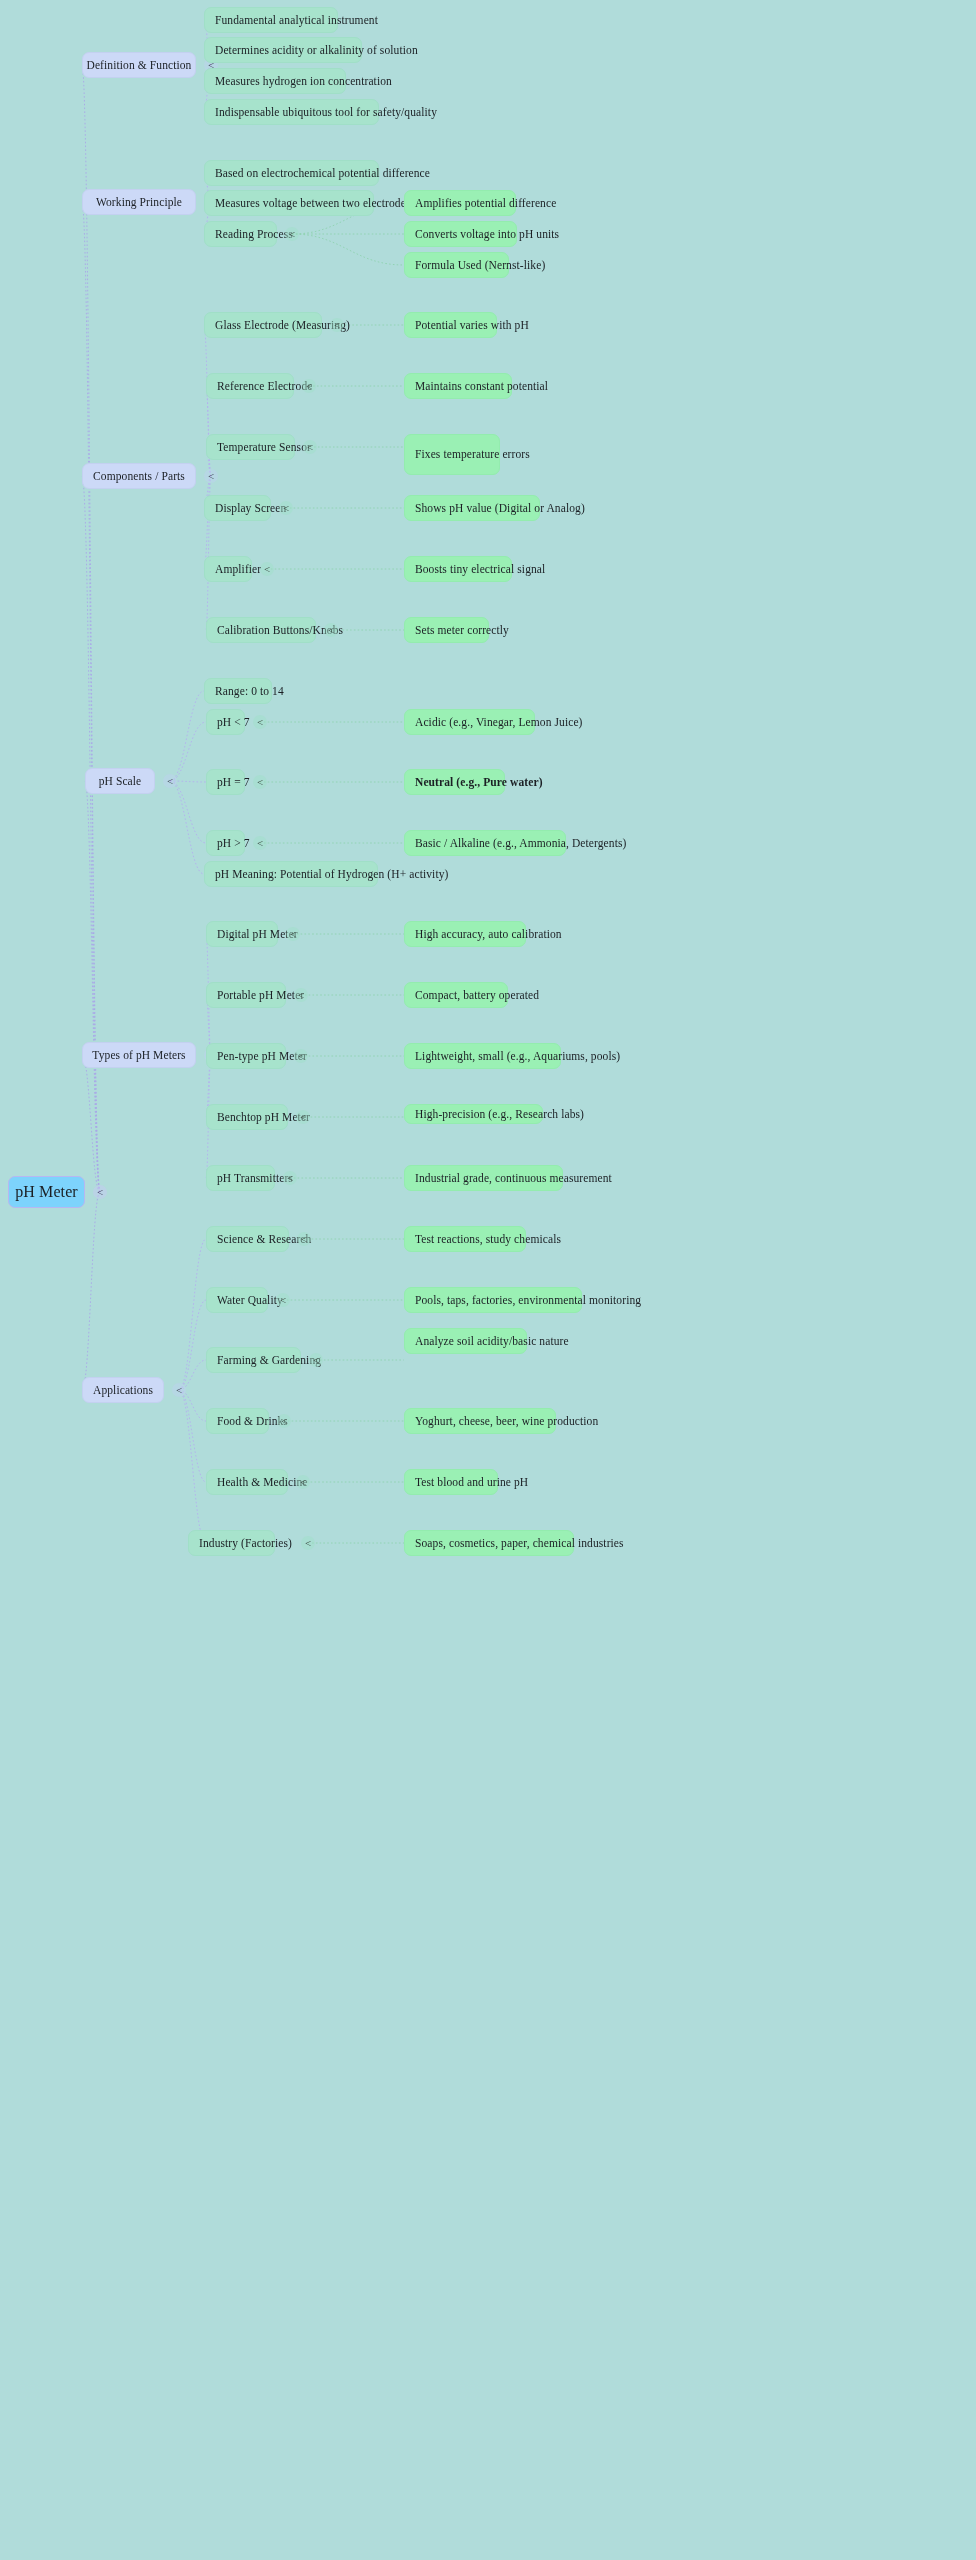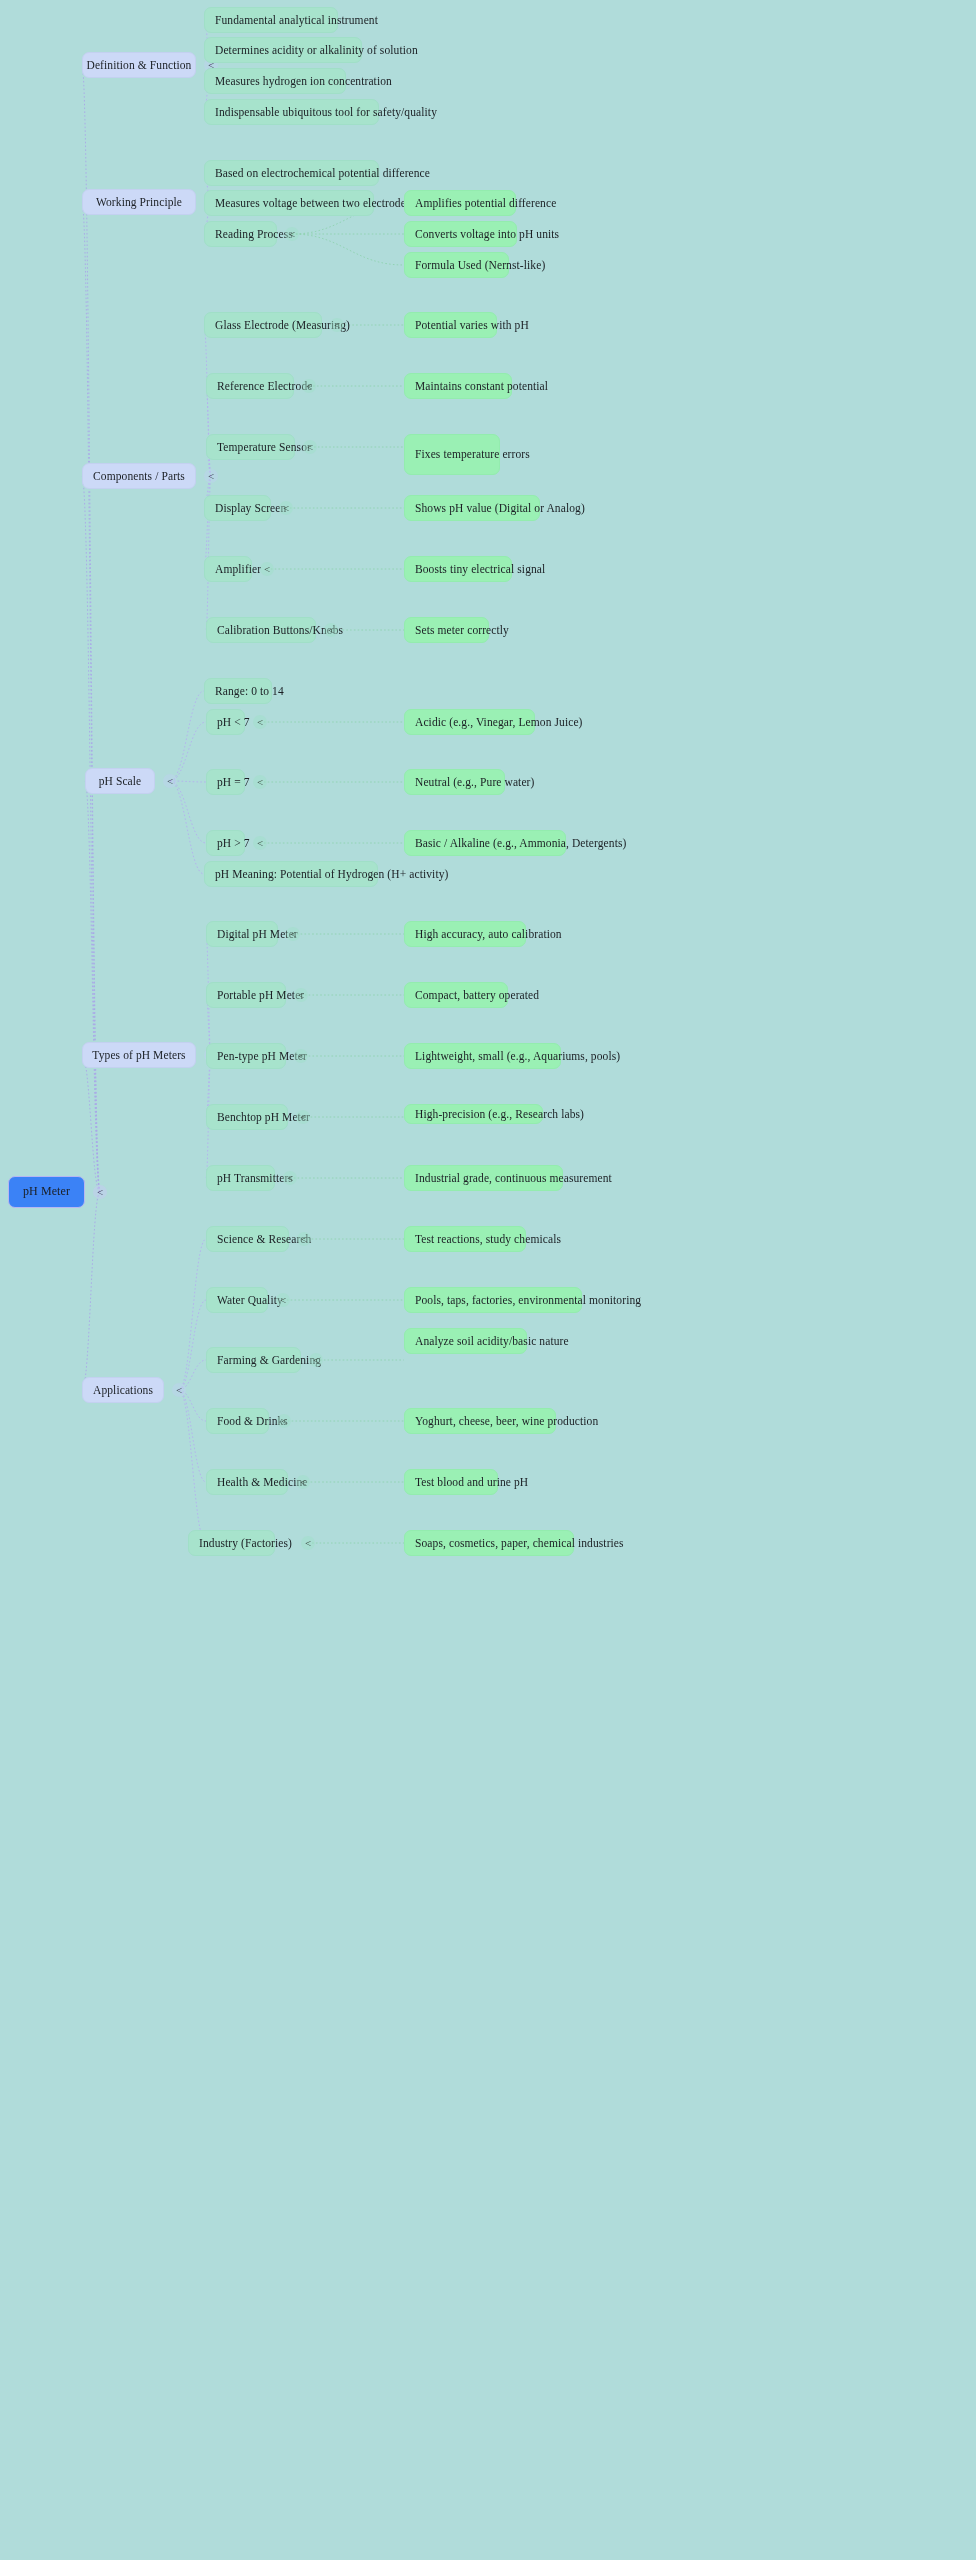--- a/index.html
+++ b/index.html
@@ -34,23 +34,23 @@
     align-items: center;
     border-radius: 7px;
     padding: 0 10px;
     font-size: 11.5px;
     line-height: 1.1;
     color: #1b1f24;
     white-space: nowrap;
     letter-spacing: 0.1px;
   }
   .node.root {
-    background: #3b82f6;
+    background: #7dd3fc;
     border: 1px solid #b7b7f2;
-    font-size: 12px;
+    font-size: 16px;
     justify-content: center;
   }
   .node.lvl1 {
     background: #ccd9f7;
     border: 1px solid #c3d1f0;
     justify-content: center;
   }
   .node.lvl2 {
     background: #a7e3cc;
     border: 1px solid #a0dfc7;
@@ -242,21 +242,21 @@
         <span>pH &lt; 7</span>
       </div>
       <div class="collapse " style="left: 253px; top: 715px;">&lt;</div>
       <div class="node lvl3" style="left: 404px; top: 709px; width: 131px; height: 26px;">
         <span>Acidic (e.g., Vinegar, Lemon Juice)</span>
       </div>
       <div class="node lvl2" style="left: 206px; top: 769px; width: 39px; height: 26px;">
         <span>pH = 7</span>
       </div>
       <div class="collapse " style="left: 253px; top: 775px;">&lt;</div>
-      <div class="node lvl3" style="left: 404px; top: 769px; width: 101px; height: 26px;">
+      <div class="node lvl3" style="left: 404px; top: 769px; width: 101px; height: 26px; font-weight: bold;">
         <span>Neutral (e.g., Pure water)</span>
       </div>
       <div class="node lvl2" style="left: 206px; top: 830px; width: 39px; height: 26px;">
         <span>pH &gt; 7</span>
       </div>
       <div class="collapse " style="left: 253px; top: 836px;">&lt;</div>
       <div class="node lvl3" style="left: 404px; top: 830px; width: 162px; height: 26px;">
         <span>Basic / Alkaline (e.g., Ammonia, Detergents)</span>
       </div>
       <div class="node lvl2" style="left: 204px; top: 861px; width: 174px; height: 26px;">

